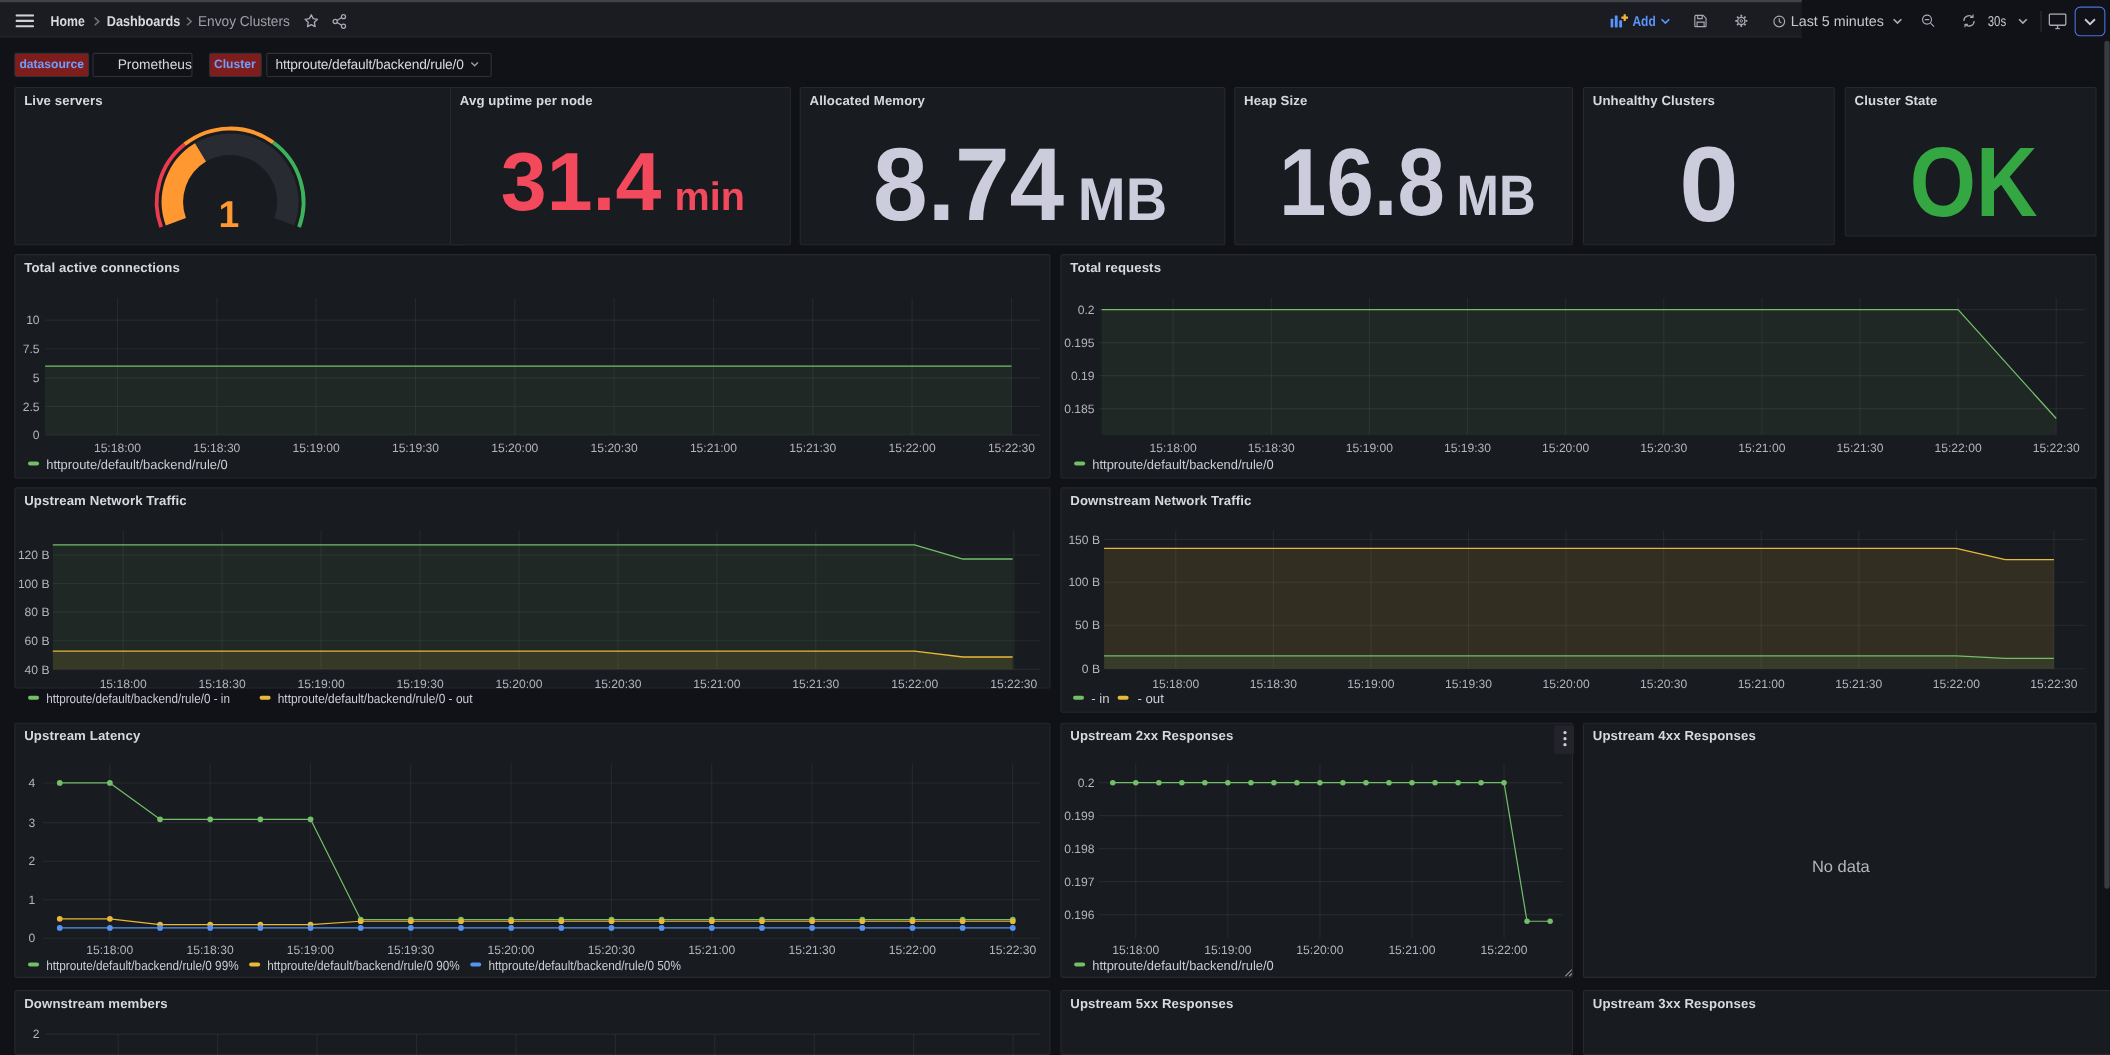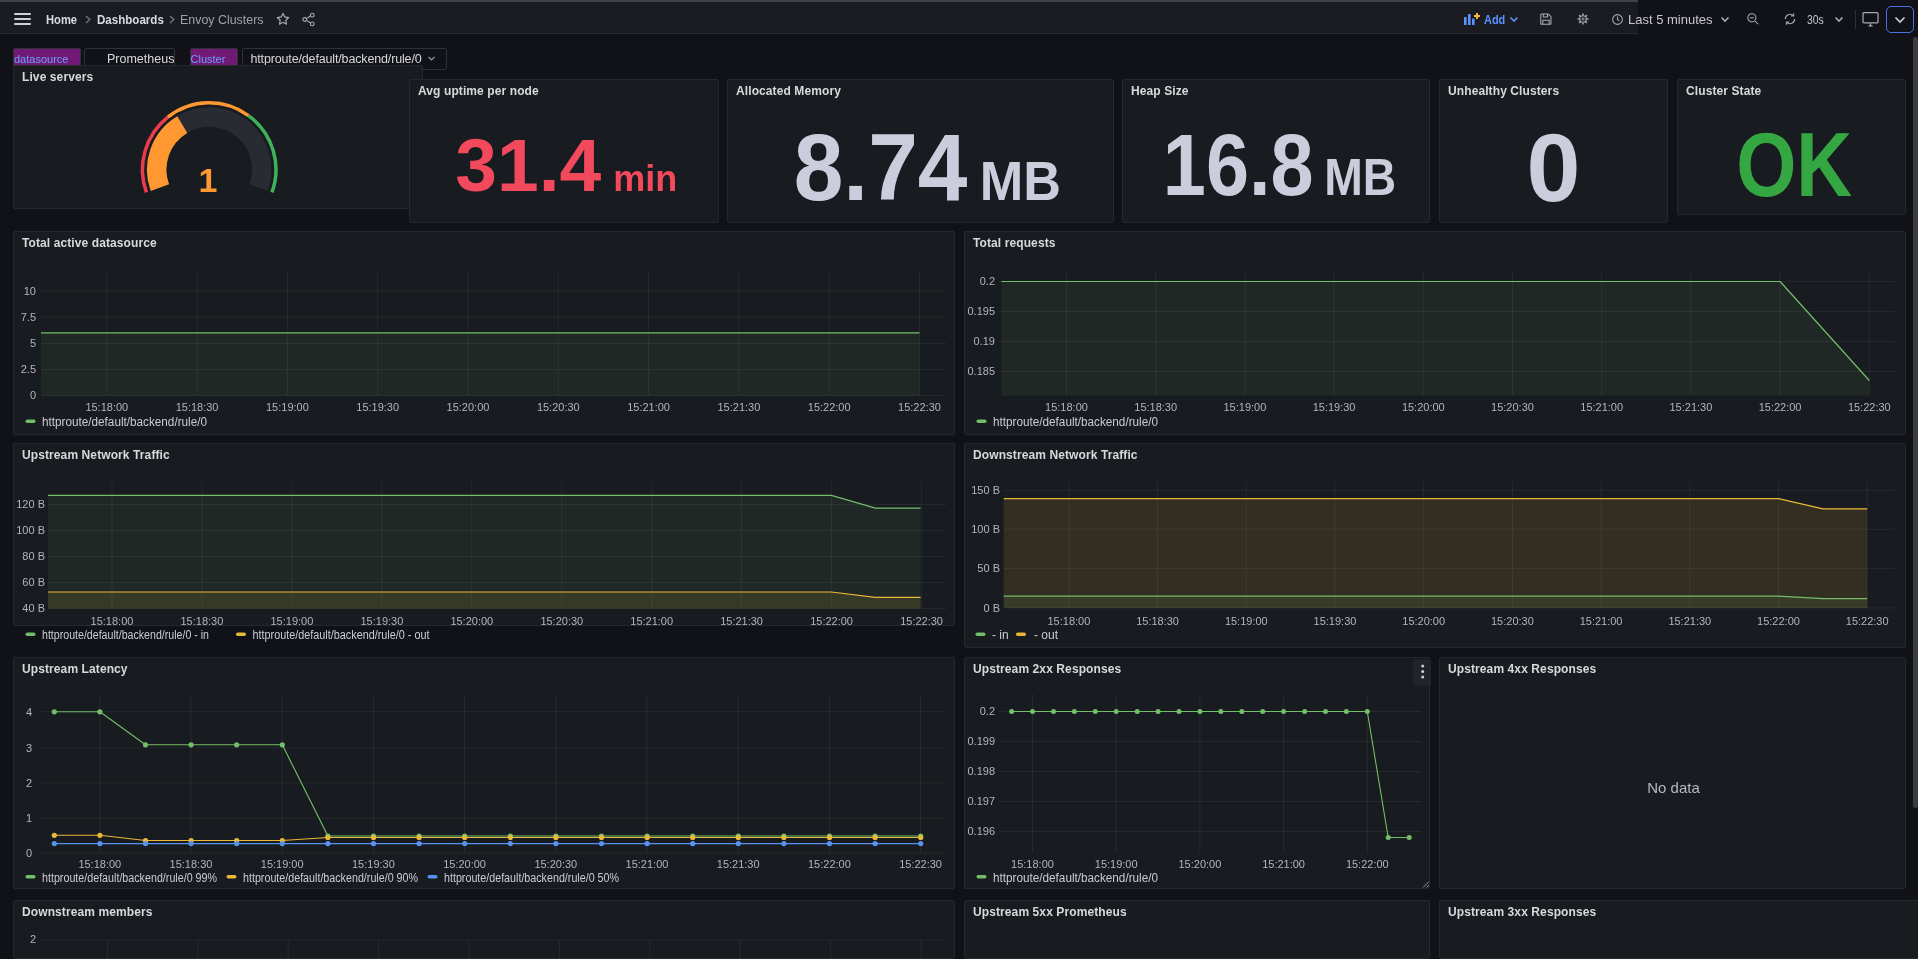--- a/index.html
+++ b/index.html
@@ -5,21 +5,21 @@
 #hdr{position:absolute;left:0;top:0;width:1638px;height:34px;background:#1A1C21;border-bottom:1px solid #26282C;border-top:2px solid #404248}
 #burger{position:absolute;left:14px;top:11px}
 .crumb{position:absolute;top:10px;font-size:13px;color:#DADBE0;white-space:nowrap;display:inline-block}
 .csep{position:absolute;top:13px}
 .b{font-weight:700}
 .hic{position:absolute}
 .htxt{position:absolute;top:10px;font-size:13px;color:#C7C8CE;white-space:nowrap}
 .blue{color:#5B93FF}
 #kioskbtn{position:absolute;left:1885.5px;top:3.5px;width:28.5px;height:27px;border:1.5px solid #4872E0;border-radius:5px}
 .vbox{position:absolute;top:47.5px;height:22px;border:1px solid #2F3136;border-radius:2px;display:flex;align-items:center}
-.lbl{background:#701a75;justify-content:flex-start;color:#6E9FFF;font-weight:400;font-size:11px}
+.lbl{background:#7f1d1d;justify-content:center;color:#6E9FFF;font-weight:700;font-size:11px}
 .val{background:#111217;color:#D8D9DC;font-size:12.5px}
 .panel{position:absolute;background:#181B1F;border:1px solid #26282E;border-radius:2px}
 .pt{position:absolute;left:8px;top:4px;font-size:12px;font-weight:700;color:#D8D9DD;letter-spacing:0.1px;z-index:2}
 svg text{font-family:"Liberation Sans",sans-serif}
 </style></head>
 <body>
 <div id="hdr">
     <svg id="burger" width="17" height="12" viewBox="0 0 17 12">
       <g fill="#D0D1D6">
         <rect x="0" y="0" width="17" height="2" rx="1"></rect>
@@ -129,21 +129,21 @@
   </div>
 <div class="vbox lbl" style="left:189.5px;width:48px">
     <span>Cluster</span>
   </div>
 <div class="vbox val" style="left:241.5px;width:205.5px">
     <span style="margin-left:8px;letter-spacing:-0.15px">httproute/default/backend/rule/0</span>
     <svg width="9" height="6" viewBox="0 0 10 7" style="margin-left:5px">
       <path d="M1.5 1 L5 4.5 L8.5 1" stroke="#9B9CA3" stroke-width="1.5" fill="none"></path>
     </svg>
   </div>
-<div class="panel" style="left:13px;top:65px;width:410px;height:144px">
+<div class="panel" style="left:13px;top:79px;width:410px;height:144px">
     <div class="pt">Live servers</div>
     <svg width="388" height="144" viewBox="0 0 388 144" style="position:absolute;left:0;top:0">
       <path d="M 145.87 121.56 A 52.5 52.5 0 1 1 244.53 121.56" fill="none" stroke="#282B31" stroke-width="19.5"></path>
       <path d="M 145.87 121.56 A 52.5 52.5 0 0 1 168.24 58.55" fill="none" stroke="#FF9830" stroke-width="19.5"></path>
       <path d="M 132.48 126.43 A 66.75 66.75 0 0 1 153.83 51.22" fill="none" stroke="#EB3B4E" stroke-width="3.5"></path>
       <path d="M 153.83 51.22 A 66.75 66.75 0 0 1 234.43 49.60" fill="none" stroke="#FF9830" stroke-width="3.5"></path>
       <path d="M 234.43 49.60 A 66.75 66.75 0 0 1 257.92 126.43" fill="none" stroke="#3EB15B" stroke-width="3.5"></path>
       <text x="194" y="126" font-size="34" font-weight="700" fill="#FF9830" text-anchor="middle">1</text>
     </svg>
   </div>
@@ -177,21 +177,21 @@
   </div>
 <div class="panel" style="left:1677px;top:79px;width:229px;height:136px">
     <div class="pt">Cluster State</div>
     <svg width="229" height="144" viewBox="0 0 229 144" style="position:absolute;left:0;top:0">
       <g transform="translate(116.2 0) scale(0.86 1) translate(-116.2 0)">
         <text x="116.2" y="116" font-size="90" font-weight="700" fill="#35A742" text-anchor="middle">OK</text>
       </g>
     </svg>
   </div>
 <div class="panel" style="left:13px;top:231px;width:942px;height:204px">
-    <div class="pt">Total active datasource</div>
+    <div class="pt">Total active connections</div>
     <svg width="942" height="204" viewBox="0 0 942 204" style="position:absolute;left:0;top:0">
       <line x1="27" y1="59" x2="932" y2="59" stroke="rgba(204,204,220,0.08)" stroke-width="1"></line>
       <line x1="27" y1="85" x2="932" y2="85" stroke="rgba(204,204,220,0.08)" stroke-width="1"></line>
       <line x1="27" y1="111.5" x2="932" y2="111.5" stroke="rgba(204,204,220,0.08)" stroke-width="1"></line>
       <line x1="27" y1="137.5" x2="932" y2="137.5" stroke="rgba(204,204,220,0.08)" stroke-width="1"></line>
       <line x1="27" y1="163.5" x2="932" y2="163.5" stroke="rgba(204,204,220,0.08)" stroke-width="1"></line>
       <line x1="92.8" y1="39" x2="92.8" y2="163.5" stroke="rgba(204,204,220,0.08)" stroke-width="1"></line>
       <line x1="183.1" y1="39" x2="183.1" y2="163.5" stroke="rgba(204,204,220,0.08)" stroke-width="1"></line>
       <line x1="273.4" y1="39" x2="273.4" y2="163.5" stroke="rgba(204,204,220,0.08)" stroke-width="1"></line>
       <line x1="363.7" y1="39" x2="363.7" y2="163.5" stroke="rgba(204,204,220,0.08)" stroke-width="1"></line>
@@ -517,17 +517,17 @@
       <line x1="455.0" y1="39.1" x2="455.0" y2="59" stroke="rgba(204,204,220,0.08)" stroke-width="1"></line>
       <line x1="545.4" y1="39.1" x2="545.4" y2="59" stroke="rgba(204,204,220,0.08)" stroke-width="1"></line>
       <line x1="635.8" y1="39.1" x2="635.8" y2="59" stroke="rgba(204,204,220,0.08)" stroke-width="1"></line>
       <line x1="726.2" y1="39.1" x2="726.2" y2="59" stroke="rgba(204,204,220,0.08)" stroke-width="1"></line>
       <line x1="816.6" y1="39.1" x2="816.6" y2="59" stroke="rgba(204,204,220,0.08)" stroke-width="1"></line>
       <line x1="907.0" y1="39.1" x2="907.0" y2="59" stroke="rgba(204,204,220,0.08)" stroke-width="1"></line>
       <text x="22" y="42.4" font-size="11" fill="#B4B5BC" text-anchor="end">2</text>
     </svg>
   </div>
 <div class="panel" style="left:964px;top:900px;width:466px;height:59px">
-    <div class="pt">Upstream 5xx Prometheus</div>
+    <div class="pt">Upstream 5xx Responses</div>
   </div>
 <div class="panel" style="left:1439px;top:900px;width:525px;height:59px">
     <div class="pt">Upstream 3xx Responses</div>
   </div>
 <div style="position:absolute;left:1913px;top:37px;width:5px;height:771px;background:#393B40;border-radius:3px"></div>
 </body></html>

